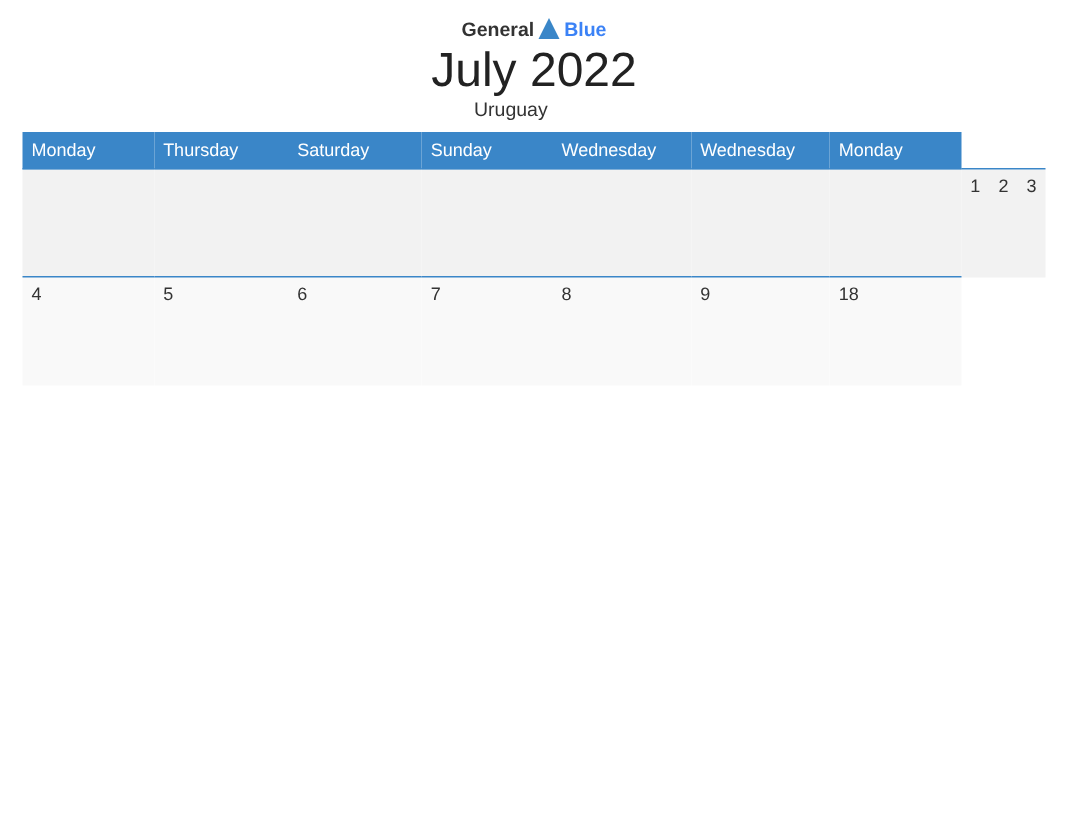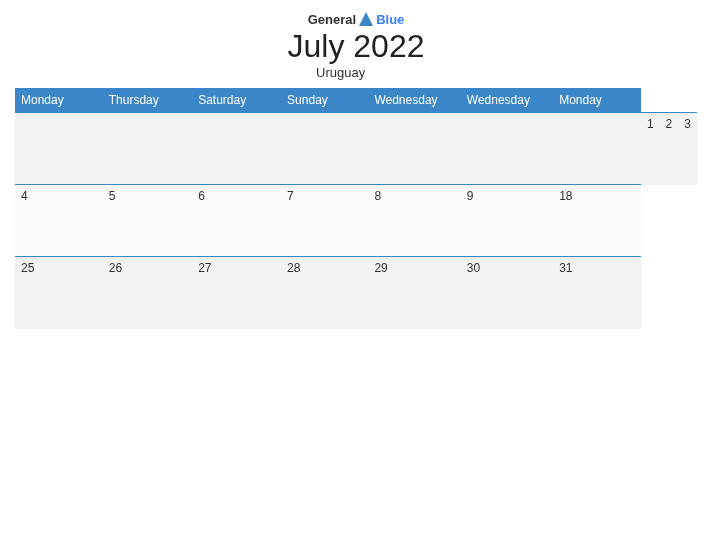--- a/index.html
+++ b/index.html
@@ -164,38 +164,15 @@
           <td>
             <span class="day-number">8</span>
           </td>
           <td>
             <span class="day-number">9</span>
           </td>
           <td>
             <span class="day-number">18</span>
           </td>
         </tr>
-        <tr>
-          <td>
-            <span class="day-number">25</span>
-          </td>
-          <td>
-            <span class="day-number">26</span>
-          </td>
-          <td>
-            <span class="day-number">27</span>
-          </td>
-          <td>
-            <span class="day-number">28</span>
-          </td>
-          <td>
-            <span class="day-number">29</span>
-          </td>
-          <td>
-            <span class="day-number">30</span>
-          </td>
-          <td>
-            <span class="day-number">31</span>
-          </td>
-        </tr>
       </tbody>
   </table>
 </div>
 
 </body></html>

